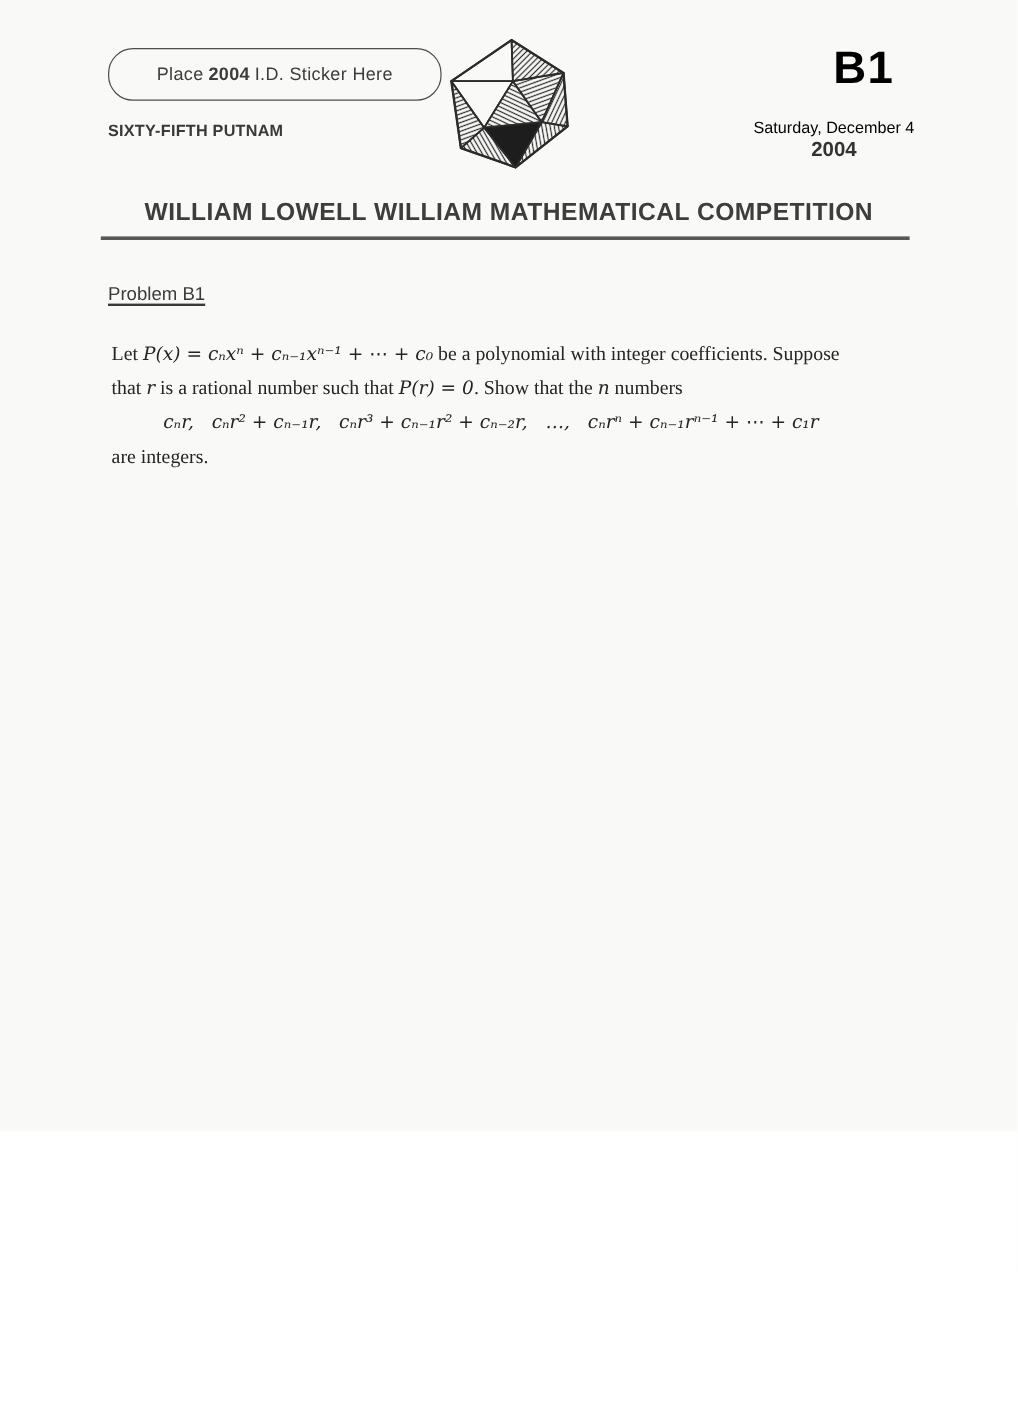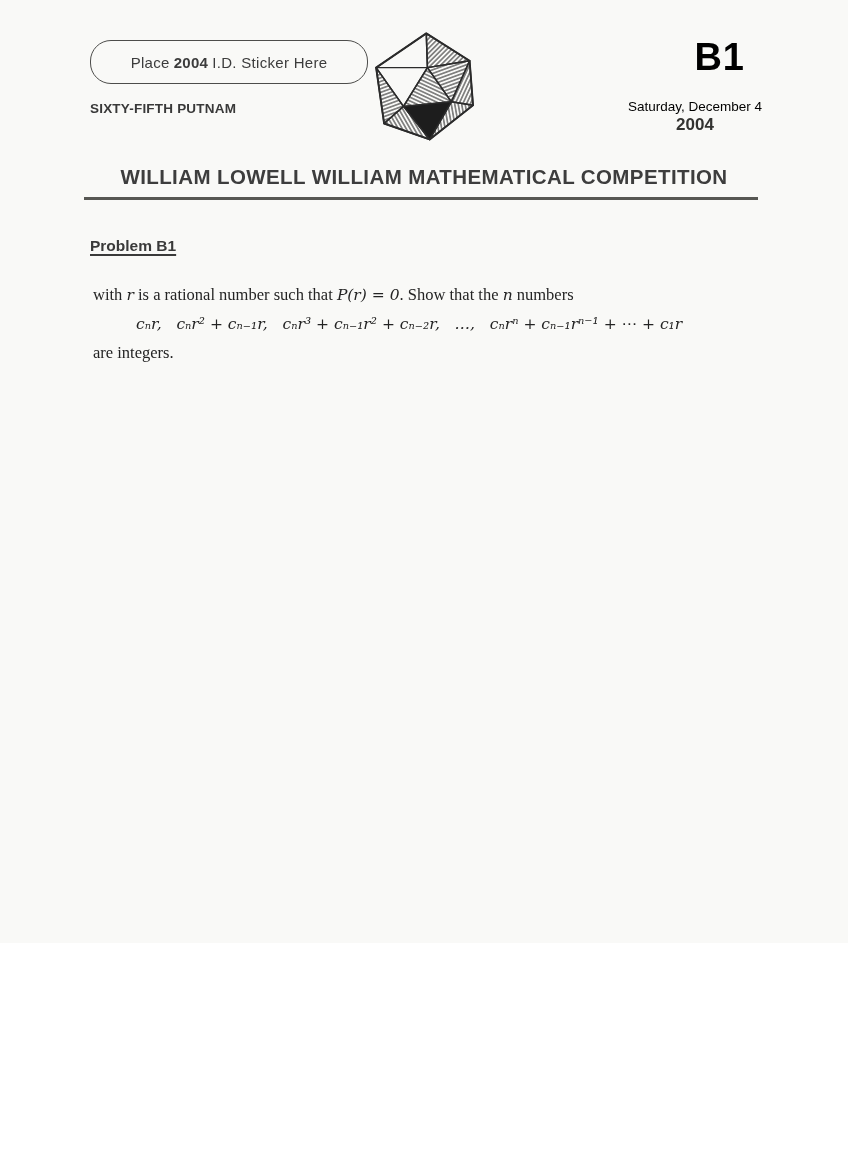--- a/index.html
+++ b/index.html
@@ -36,21 +36,21 @@
     position:absolute; left:0; right:0; top:165px; text-align:center;
     font-size:20.5px; font-weight:bold; letter-spacing:0.4px; color:#3d3d3d;
   }
   .rule {
     position:absolute; left:84px; right:90px; top:197px; height:2.6px;
     background:#575753;
   }
   
   .problem-label {
     position:absolute; left:90px; top:237px;
-    font-size:15.5px; font-weight:bold; color:#3a3a3a;
+    font-size:15.5px; font-weight:normal; color:#3a3a3a;
     text-decoration:underline; text-underline-offset:3px;
     text-decoration-thickness:1.5px;
   }
   .statement {
     position:absolute; left:93px; top:281px; width:660px;
     font-family:"Liberation Serif", "DejaVu Serif", serif;
     font-size:16.5px; color:#242424;
   }
   .stmt-line { line-height:28px; white-space:nowrap; }
   .math {
@@ -146,21 +146,24 @@
     <div class="exam-year">2004</div>
   </div>
 
   <div class="title">WILLIAM LOWELL WILLIAM MATHEMATICAL COMPETITION</div>
   <div class="rule"></div>
 
   <div class="problem-label">Problem B1</div>
 
   <div class="statement">
     <div class="stmt-line">
-      <span>with </span><span class="math">r</span><span> is a rational number such that </span><span class="math">P(r) = 0</span><span>. Show that the </span><span class="math">n</span><span> numbers</span>
+      <span>Let </span><span class="math">P(x) = cₙxⁿ + cₙ₋₁xⁿ⁻¹ + ⋯ + c₀</span><span> be a polynomial with integer coefficients. Suppose</span>
+    </div>
+    <div class="stmt-line">
+      <span>that </span><span class="math">r</span><span> is a rational number such that </span><span class="math">P(r) = 0</span><span>. Show that the </span><span class="math">n</span><span> numbers</span>
     </div>
     <div class="display-math math">cₙr,   cₙr² + cₙ₋₁r,   cₙr³ + cₙ₋₁r² + cₙ₋₂r,   …,   cₙrⁿ + cₙ₋₁rⁿ⁻¹ + ⋯ + c₁r</div>
     <div class="stmt-line">are integers.</div>
   </div>
 
   <div class="scan-strip"></div>
   <div class="scan-line"></div>
   <div class="scan-edge-wedge"></div>
   <div class="bleed-smear-1"></div>
   <div class="bleed-smear-2"></div>

